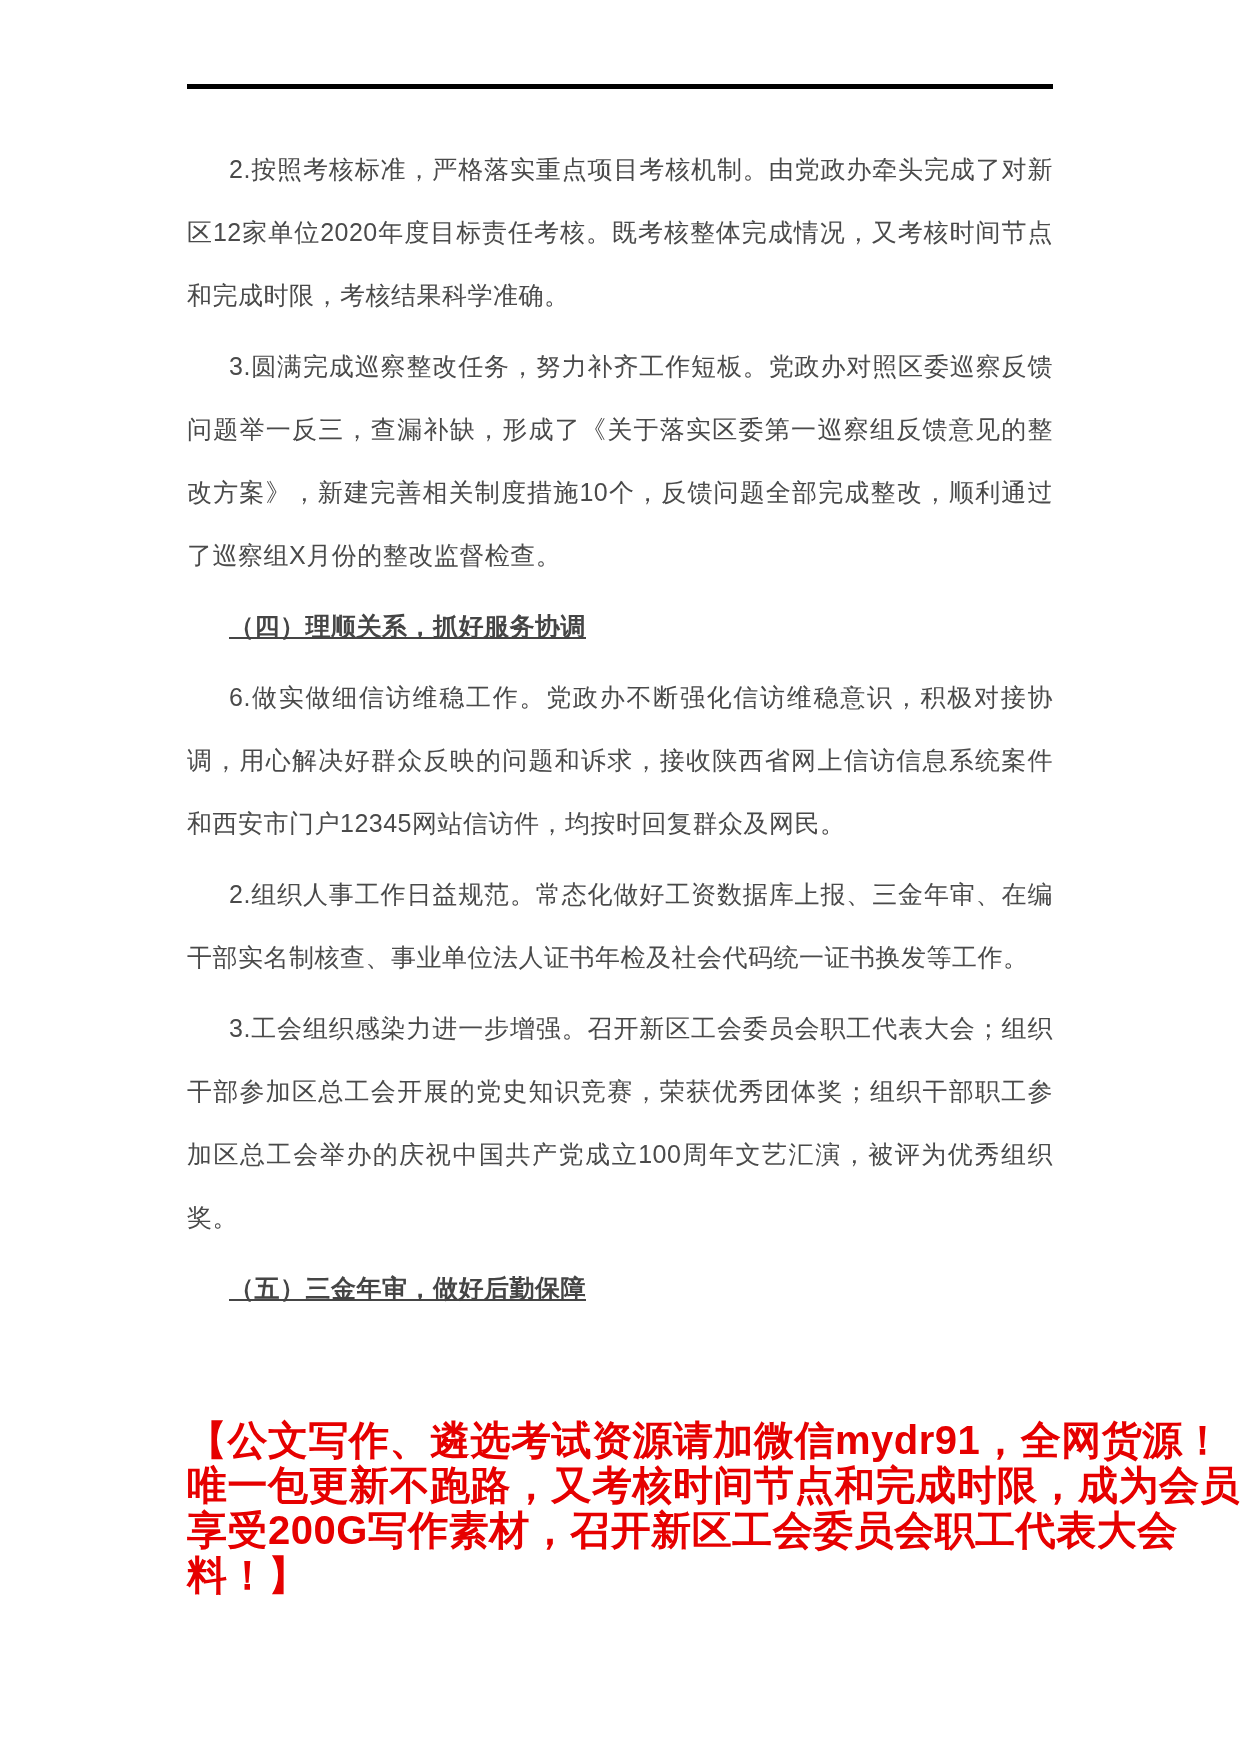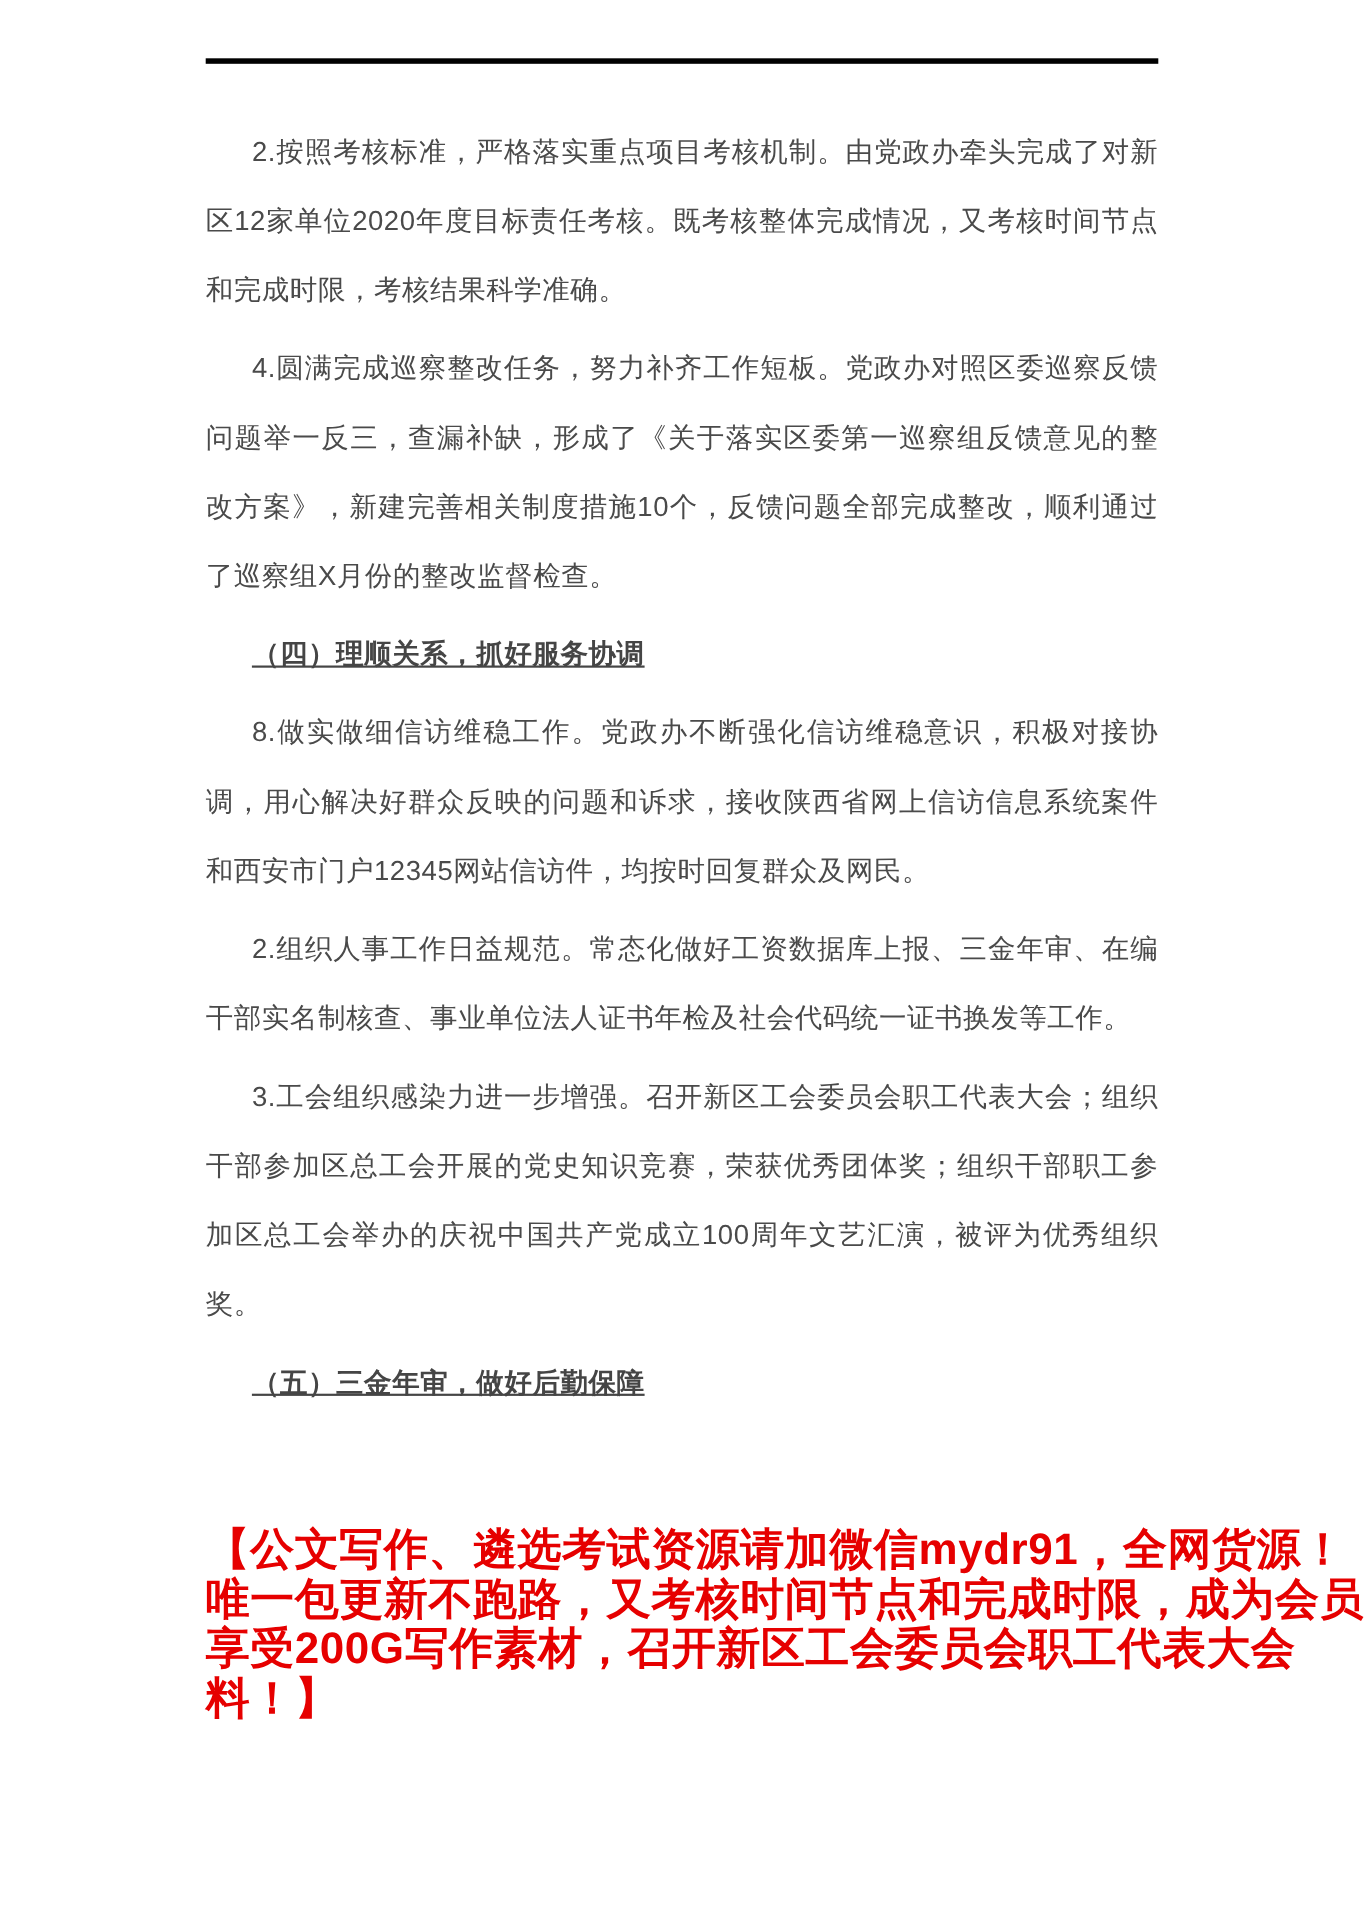--- a/index.html
+++ b/index.html
@@ -9,21 +9,21 @@
   }
   body {
     width: 1240px;
     min-height: 1754px;
     font-family: "Liberation Sans", "DejaVu Sans", sans-serif;
     box-sizing: border-box;
   }
   .page {
     width: 866px;
     margin: 0 auto;
-    padding-top: 53px;
+    padding-top: 84px;
   }
   .top-rule {
     width: 100%;
     height: 5px;
     background: #000000;
   }
   .content {
     margin-top: 49px;
   }
   .para, .heading {
@@ -55,23 +55,23 @@
     white-space: nowrap;
   }
 </style>
 </head>
 <body>
 
 <div class="page">
   <div class="top-rule"></div>
   <div class="content" id="doc-body">
       <div class="para">2.按照考核标准，严格落实重点项目考核机制。由党政办牵头完成了对新区12家单位2020年度目标责任考核。既考核整体完成情况，又考核时间节点和完成时限，考核结果科学准确。</div>
-      <div class="para">4.圆满完成巡察整改任务，努力补齐工作短板。党政办对照区委巡察反馈问题举一反三，查漏补缺，形成了《关于落实区委第一巡察组反馈意见的整改方案》，新建完善相关制度措施10个，反馈问题全部完成整改，顺利通过了巡察组X月份的整改监督检查。</div>
+      <div class="para">3.圆满完成巡察整改任务，努力补齐工作短板。党政办对照区委巡察反馈问题举一反三，查漏补缺，形成了《关于落实区委第一巡察组反馈意见的整改方案》，新建完善相关制度措施10个，反馈问题全部完成整改，顺利通过了巡察组X月份的整改监督检查。</div>
       <div class="heading">（四）理顺关系，抓好服务协调</div>
-      <div class="para">8.做实做细信访维稳工作。党政办不断强化信访维稳意识，积极对接协调，用心解决好群众反映的问题和诉求，接收陕西省网上信访信息系统案件和西安市门户12345网站信访件，均按时回复群众及网民。</div>
+      <div class="para">6.做实做细信访维稳工作。党政办不断强化信访维稳意识，积极对接协调，用心解决好群众反映的问题和诉求，接收陕西省网上信访信息系统案件和西安市门户12345网站信访件，均按时回复群众及网民。</div>
       <div class="para">2.组织人事工作日益规范。常态化做好工资数据库上报、三金年审、在编干部实名制核查、事业单位法人证书年检及社会代码统一证书换发等工作。</div>
       <div class="para">3.工会组织感染力进一步增强。召开新区工会委员会职工代表大会；组织干部参加区总工会开展的党史知识竞赛，荣获优秀团体奖；组织干部职工参加区总工会举办的庆祝中国共产党成立100周年文艺汇演，被评为优秀组织奖。</div>
       <div class="heading">（五）三金年审，做好后勤保障</div>
     </div>
   <div class="promo" id="promo" style="color: rgb(230, 0, 0);">
       <div class="promo-line">【公文写作、遴选考试资源请加微信mydr91，全网货源！</div>
       <div class="promo-line">唯一包更新不跑路，又考核时间节点和完成时限，成为会员</div>
       <div class="promo-line">享受200G写作素材，召开新区工会委员会职工代表大会</div>
       <div class="promo-line">料！】</div>
     </div>

